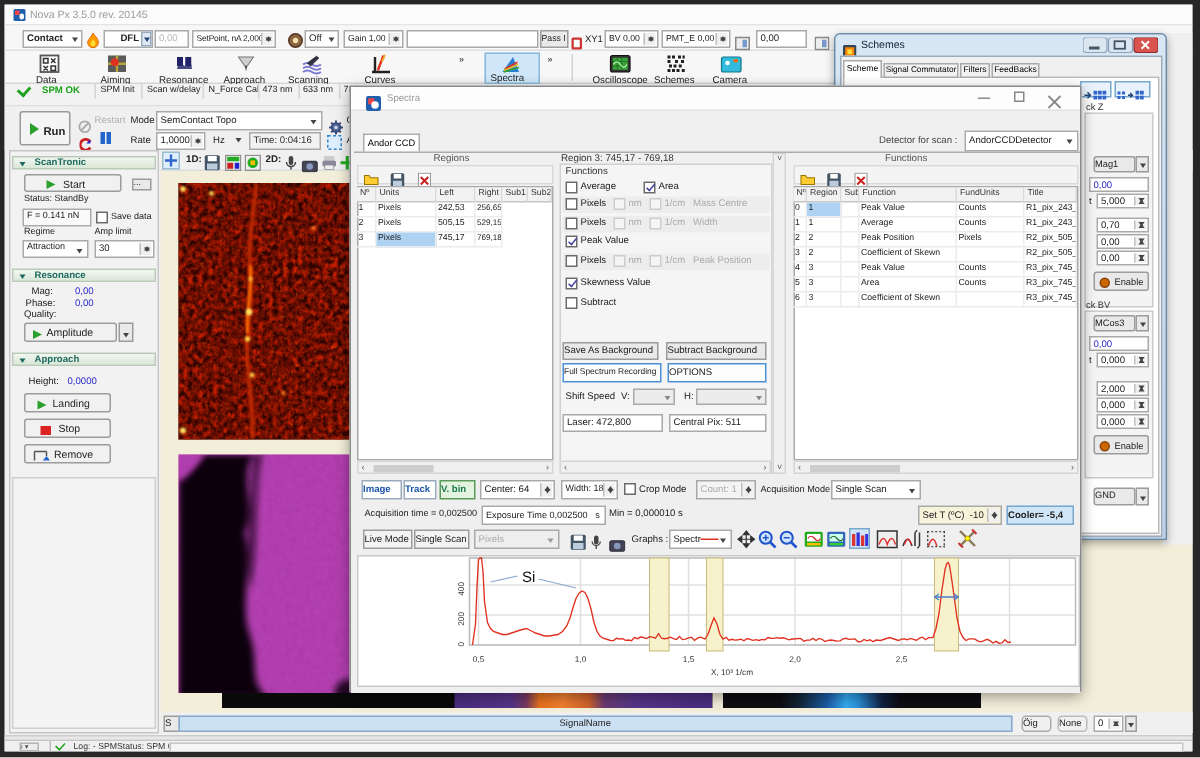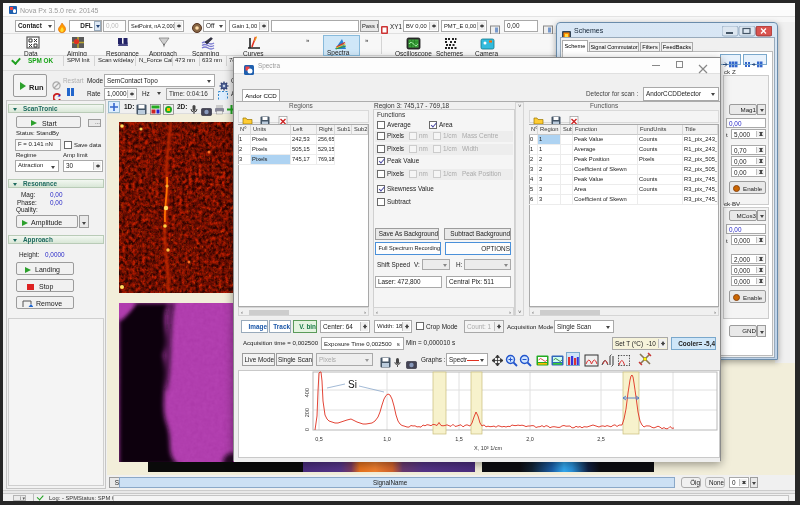--- a/index.html
+++ b/index.html
@@ -1,19 +1,19 @@
 <!DOCTYPE html>
 <html><head><meta charset="utf-8"><style>
 *{margin:0;padding:0;box-sizing:border-box}
 body{font-family:"Liberation Sans",sans-serif;width:800px;height:505px;overflow:hidden}
 #scr{position:relative;width:800px;height:505px;background:#272727;overflow:hidden}
 #app{position:absolute;left:3px;top:3px;width:792px;height:498px;background:#f0f0f0;overflow:hidden}
 .ab{position:absolute}
 .fld{position:absolute;background:#fff;border:1px solid #a9a9a9;font-size:6.4px;color:#222;line-height:9px;padding-left:2px;white-space:nowrap;overflow:hidden}
-.btn{position:absolute;background:#e9e9e9;border:1px solid #9c9c9c;font-size:6.4px;color:#222;text-align:right;white-space:nowrap;overflow:hidden}
+.btn{position:absolute;background:#e9e9e9;border:1px solid #9c9c9c;font-size:6.4px;color:#222;text-align:left;white-space:nowrap;overflow:hidden}
 .lb{position:absolute;font-size:6.4px;color:#222;white-space:nowrap}
 .ud{position:absolute;right:1px;top:1px;bottom:1px;width:8px;background:#f0f0f0;border-left:1px solid #c0c0c0}
 .ud:before,.ud:after{content:"";position:absolute;left:1.5px;border-left:2.5px solid transparent;border-right:2.5px solid transparent}
 .ud:before{top:2px;border-bottom:3px solid #444}
 .ud:after{bottom:2px;border-top:3px solid #444}
 .da{position:absolute;border-left:2.8px solid transparent;border-right:2.8px solid transparent;border-top:3.5px solid #444}
 .cb{position:absolute;width:8px;height:8px;border:1px solid #6a6a6a;background:#fff}
 .ck:before{content:"";position:absolute;left:1px;top:1px;width:4.5px;height:2.2px;border-left:1.6px solid #4444a0;border-bottom:1.6px solid #4444a0;transform:rotate(-49deg)}
 .tri{position:absolute;width:0;height:0;border-top:4px solid transparent;border-bottom:4px solid transparent;border-left:6.5px solid #2ca02c}
 .sep{position:absolute;width:1px;background:#d4d4d4}

